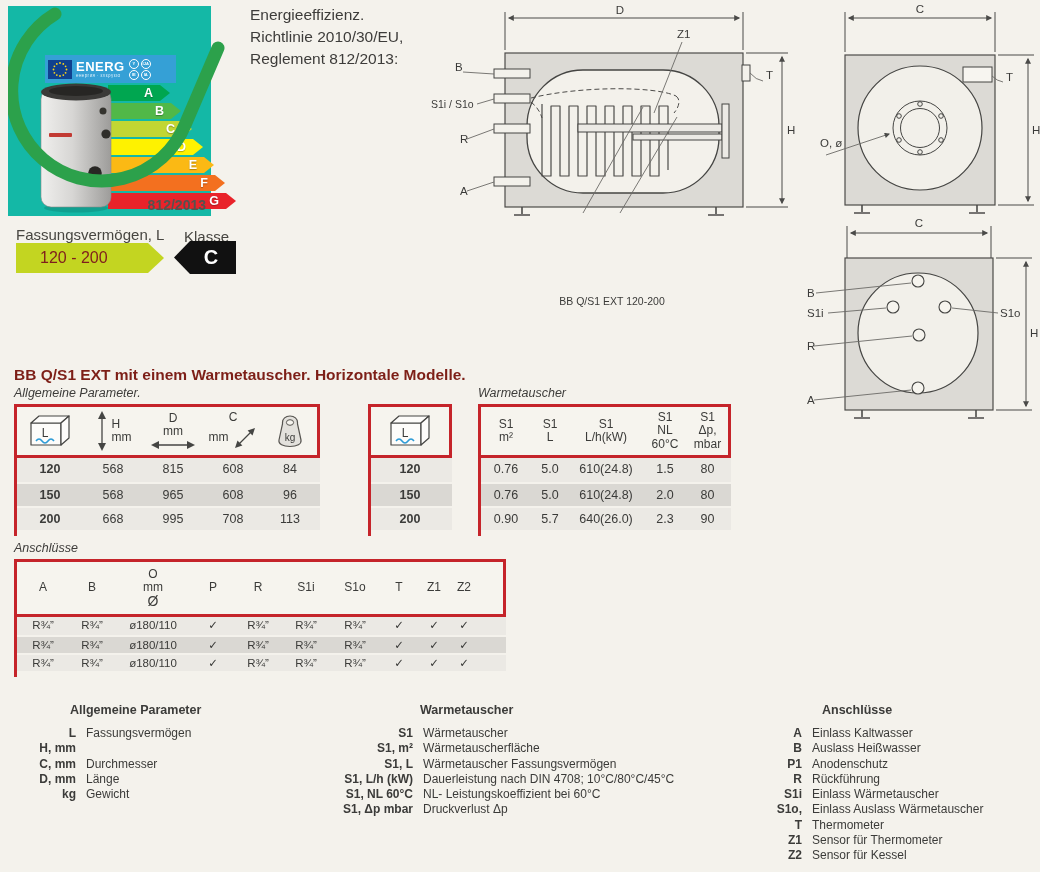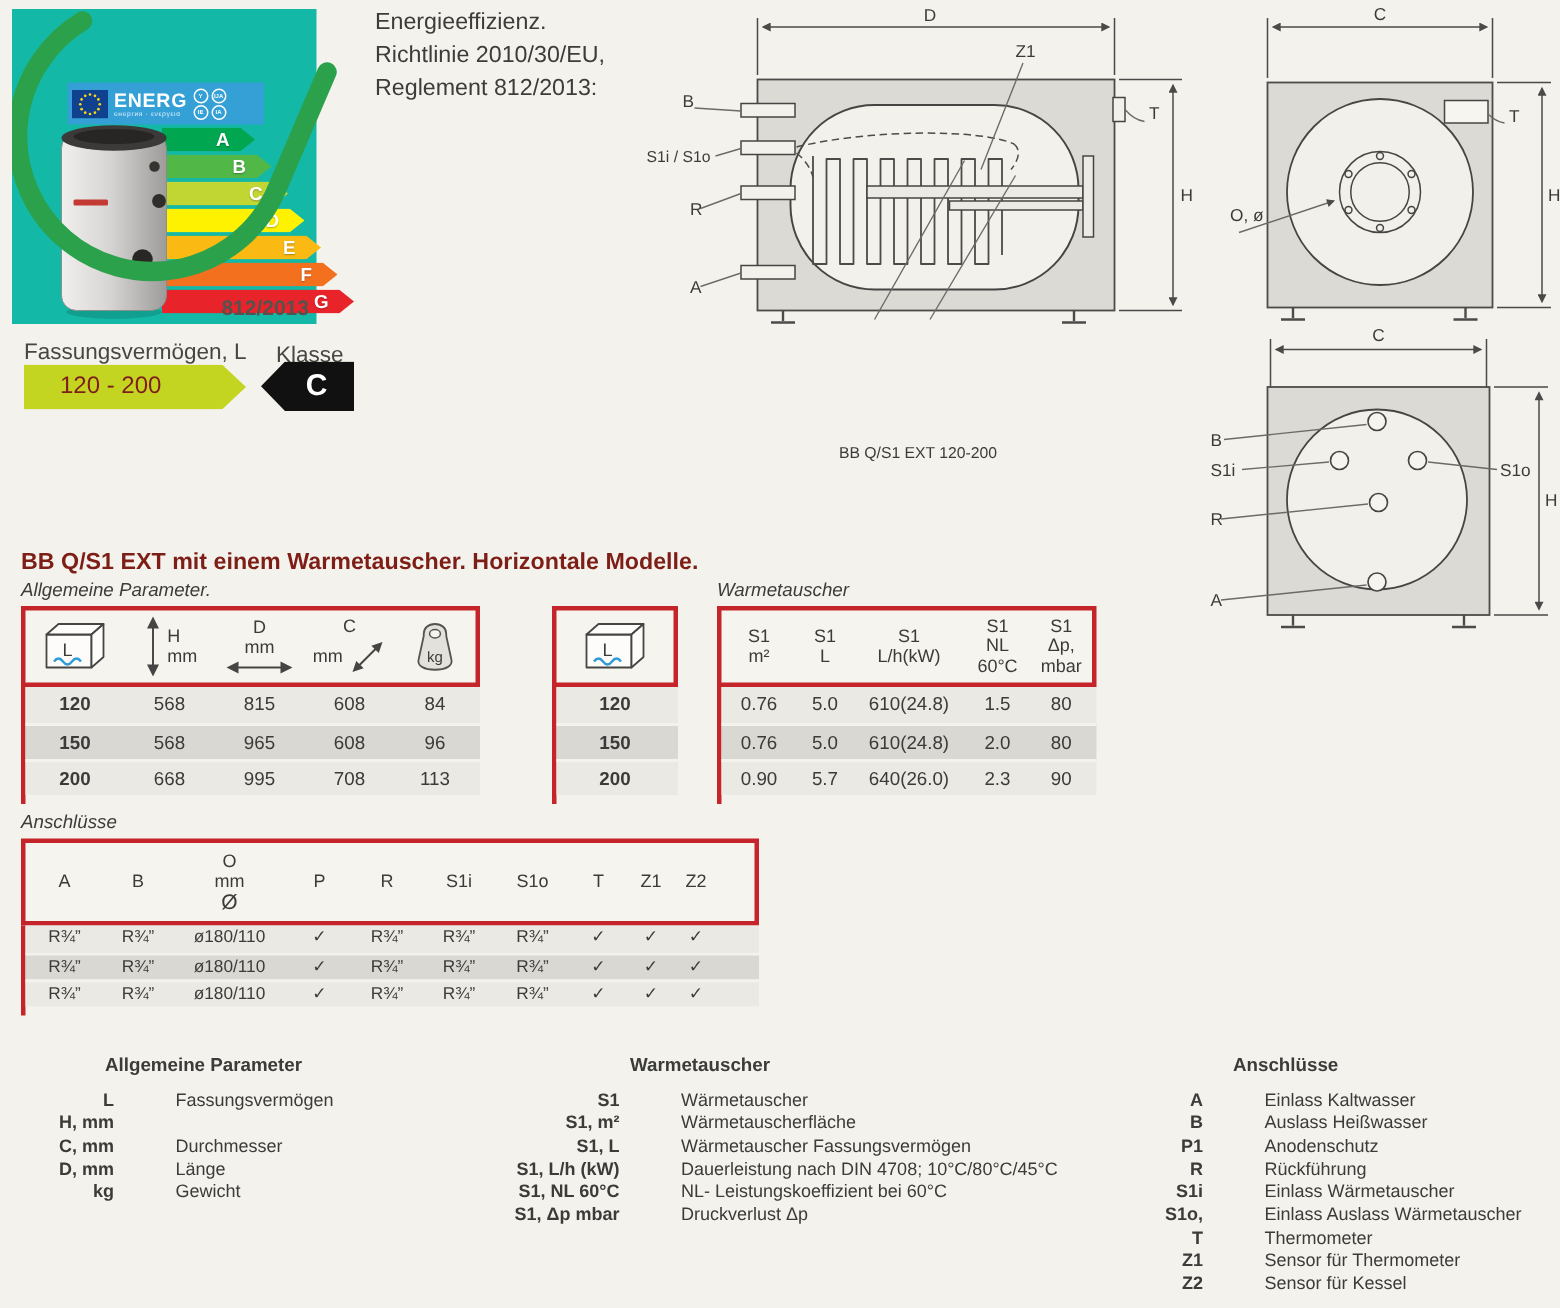--- a/index.html
+++ b/index.html
@@ -59,21 +59,21 @@
   .tr:nth-child(odd) { background:#ebe9e4; }
   .tr:nth-child(even) { background:#dad8d3; }
   .td { text-align:center; }
   .b { font-weight:bold; }
   .tbl4 .tr { height:18px; line-height:17px; font-size:11.5px; }
 
   
   .legend-title { font-weight:bold; font-size:12.5px; margin-bottom:9px; }
   .legend-row { display:flex; font-size:12px; line-height:15.3px; }
   .lk { text-align:right; font-weight:bold; padding-right:10px; flex:none; }
-  .ld { flex:1;margin-left:31px; }
+  .ld { flex:1; }
 </style>
 </head>
 <body>
 
 <div class="abs energy-card">
   <div class="abs energ-logo">
     <svg width="24" height="19" viewBox="0 0 24 19">
       <rect width="24" height="19" fill="#10418f"></rect>
       <g fill="#ffd617">
         <circle cx="18.5" cy="9.5" r="0.9"></circle>

